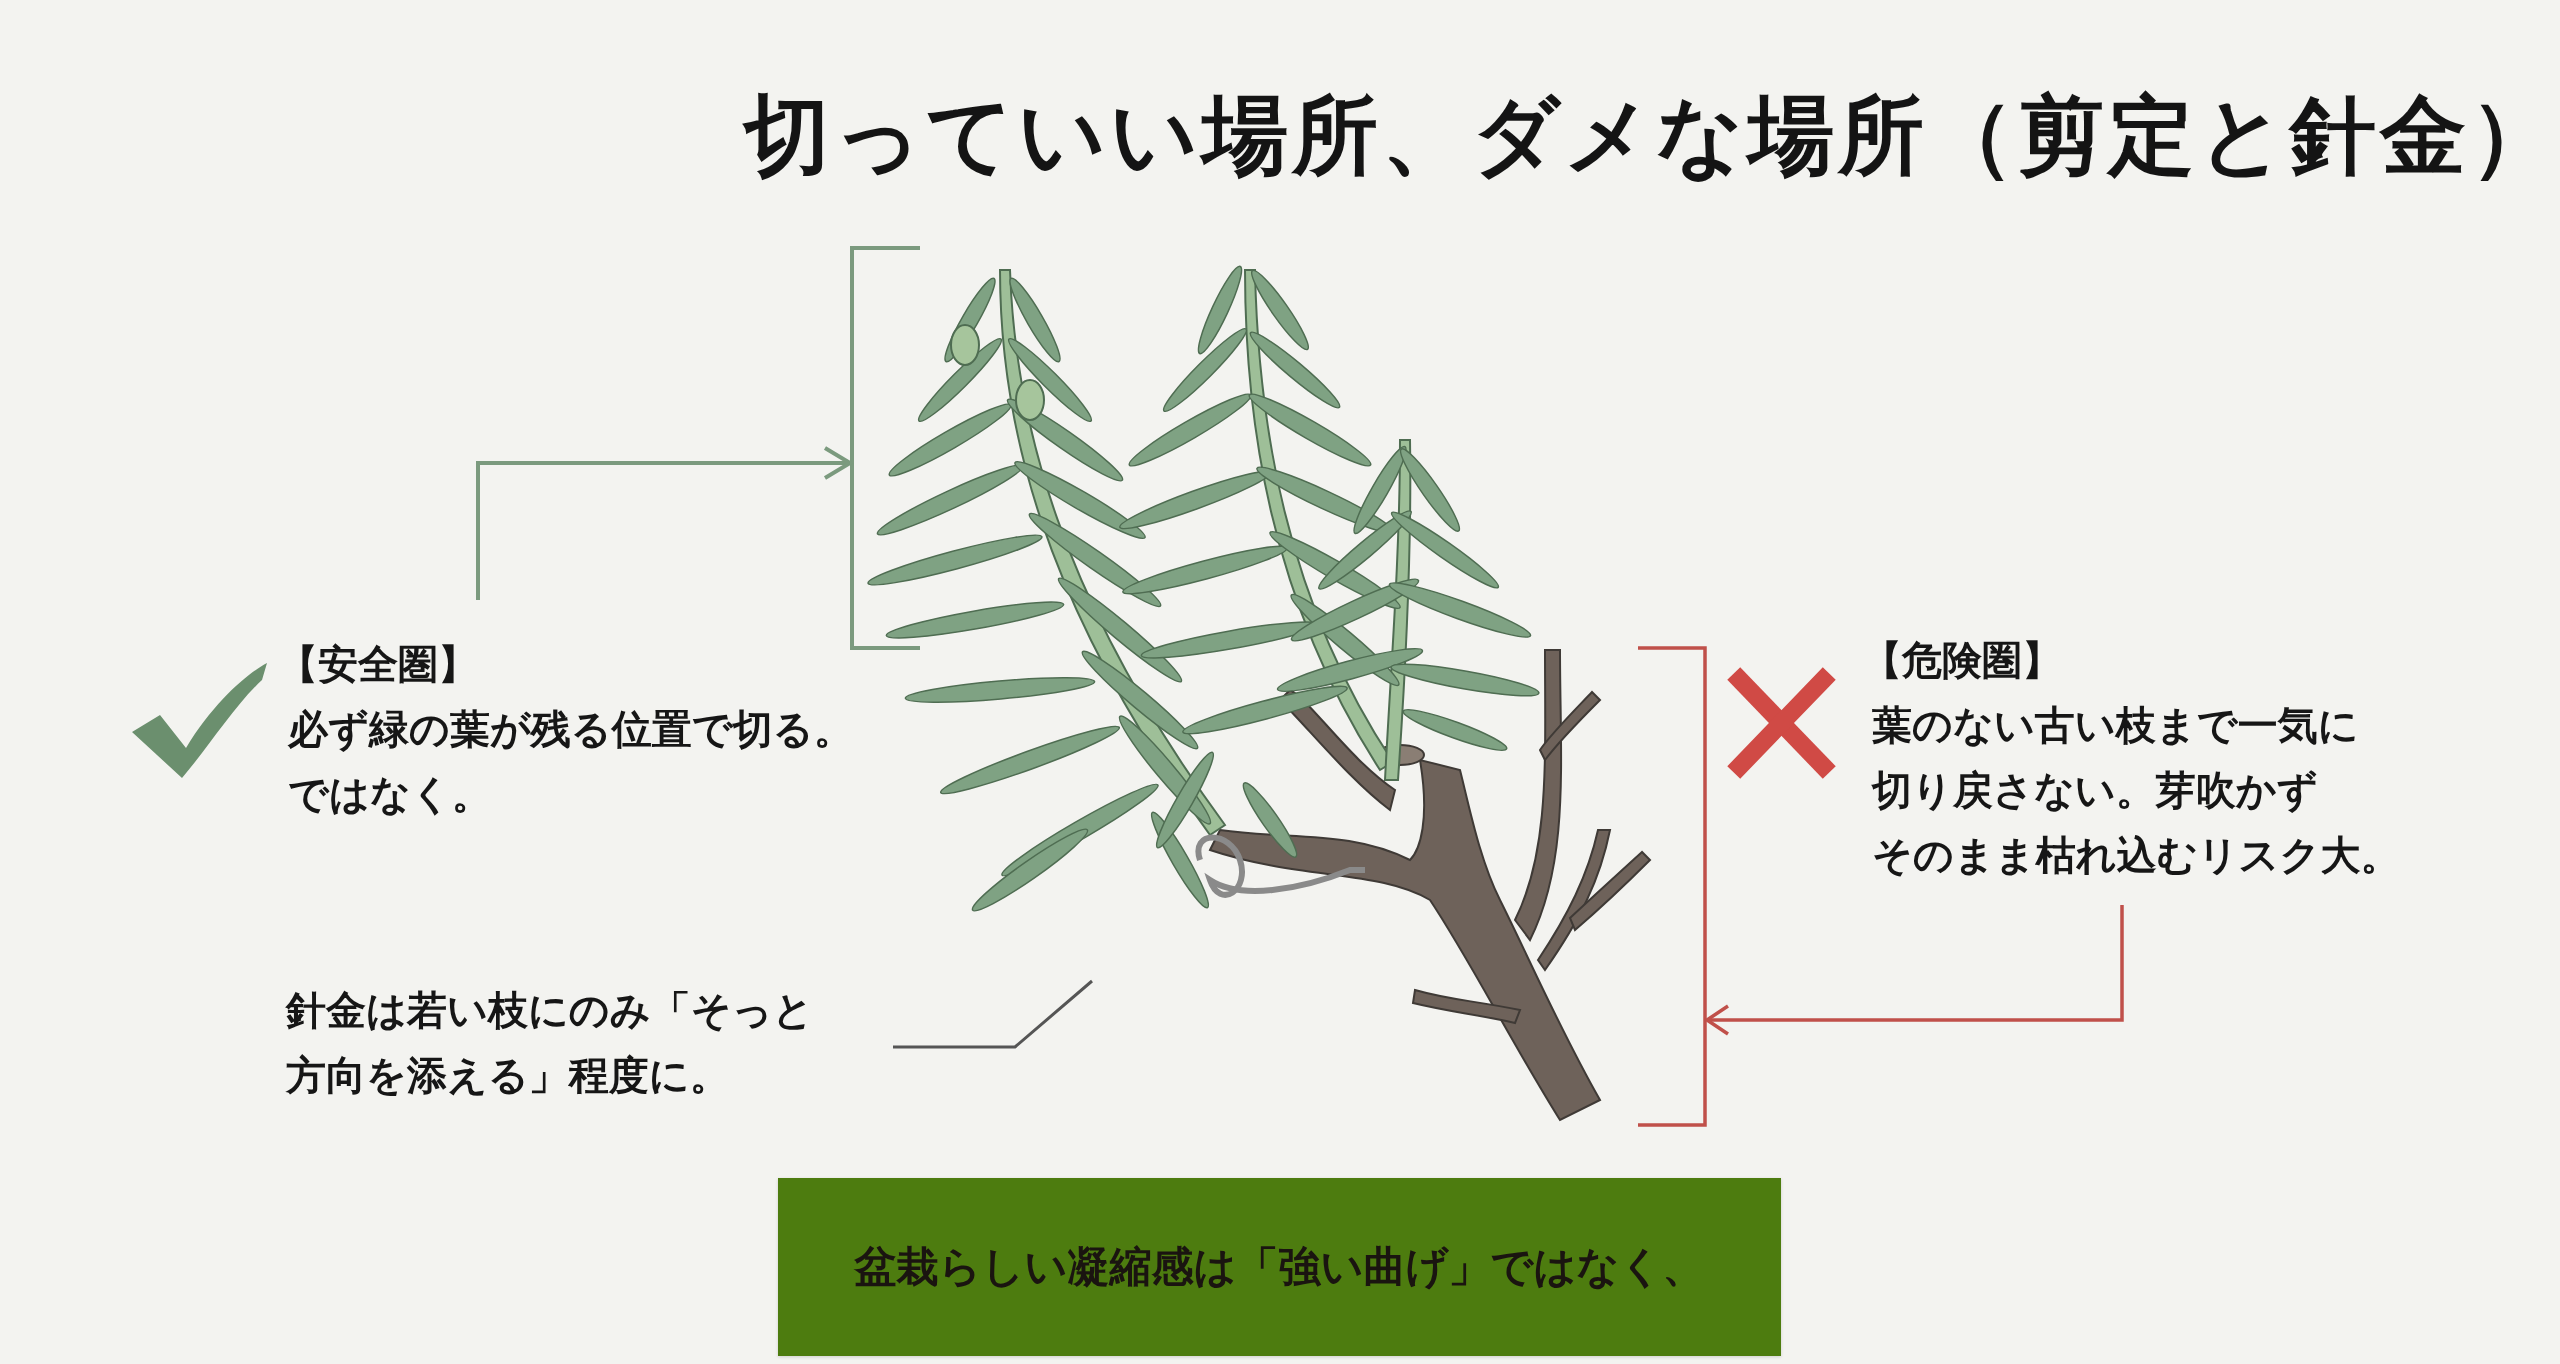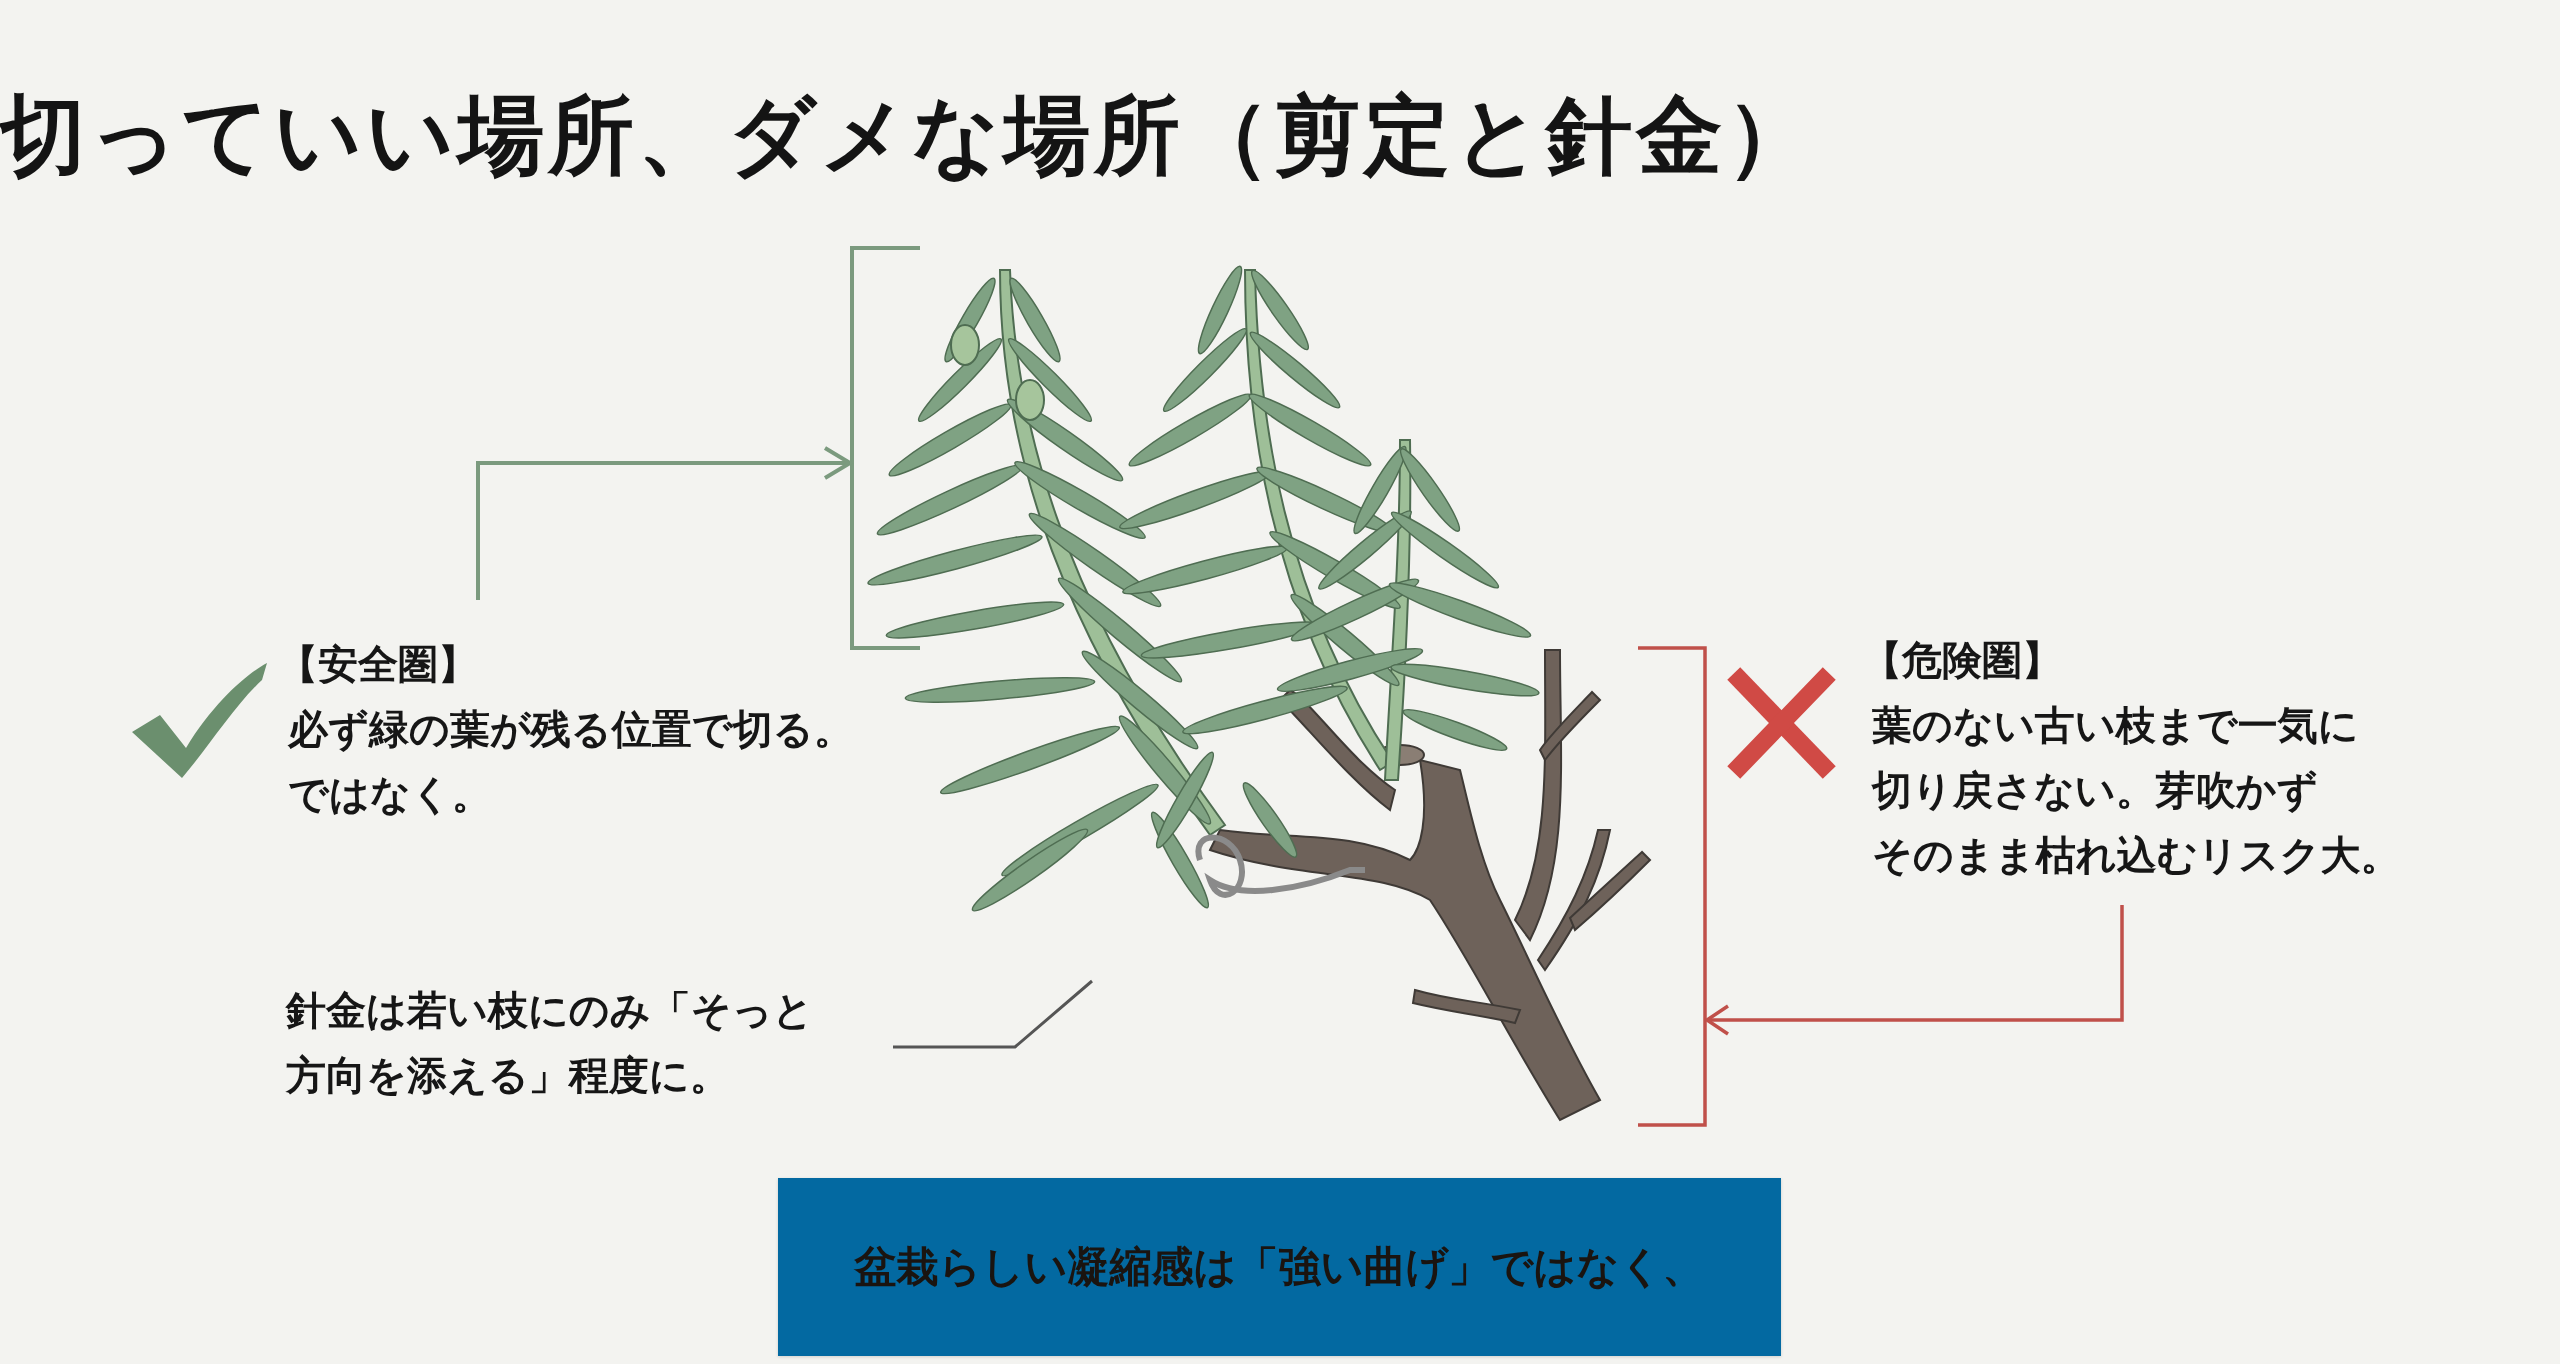--- a/index.html
+++ b/index.html
@@ -3,29 +3,29 @@
 <meta charset="utf-8">
 <style>
   html, body { margin:0; padding:0; }
   body {
     width:2560px; height:1364px; position:relative; overflow:hidden;
     background:#f3f3f0;
     font-family:"DejaVu Sans", "Liberation Sans", sans-serif;
     color:#111;
   }
   .title {
-    position:absolute; left:0; top:78px; width:2560px; text-align:left;
+    position:absolute; left:0; top:78px; width:2560px; text-align:right;
     font-family:"DejaVu Serif", "Liberation Serif", serif;
     font-size:86px; font-weight:bold; letter-spacing:4px; color:#141414;
   }
   .label-block { position:absolute; font-size:40px; font-weight:bold; line-height:65px; color:#161616; }
   .label-block .head { margin-left:-10px; }
   .summary {
     position:absolute; left:778px; top:1178px; width:1003px; height:178px;
-    background:#0369a1; box-shadow:0 1px 3px rgba(0,0,0,0.15);
+    background:#4d7c0f; box-shadow:0 1px 3px rgba(0,0,0,0.15);
     display:flex; flex-direction:column; justify-content:center; align-items:center;
     font-size:42px; font-weight:bold; line-height:68px; color:#1a1410;
   }
   svg.overlay { position:absolute; left:0; top:0; }
 </style>
 </head>
 <body>
 
 <div class="title">切っていい場所、ダメな場所（剪定と針金）</div>
 

